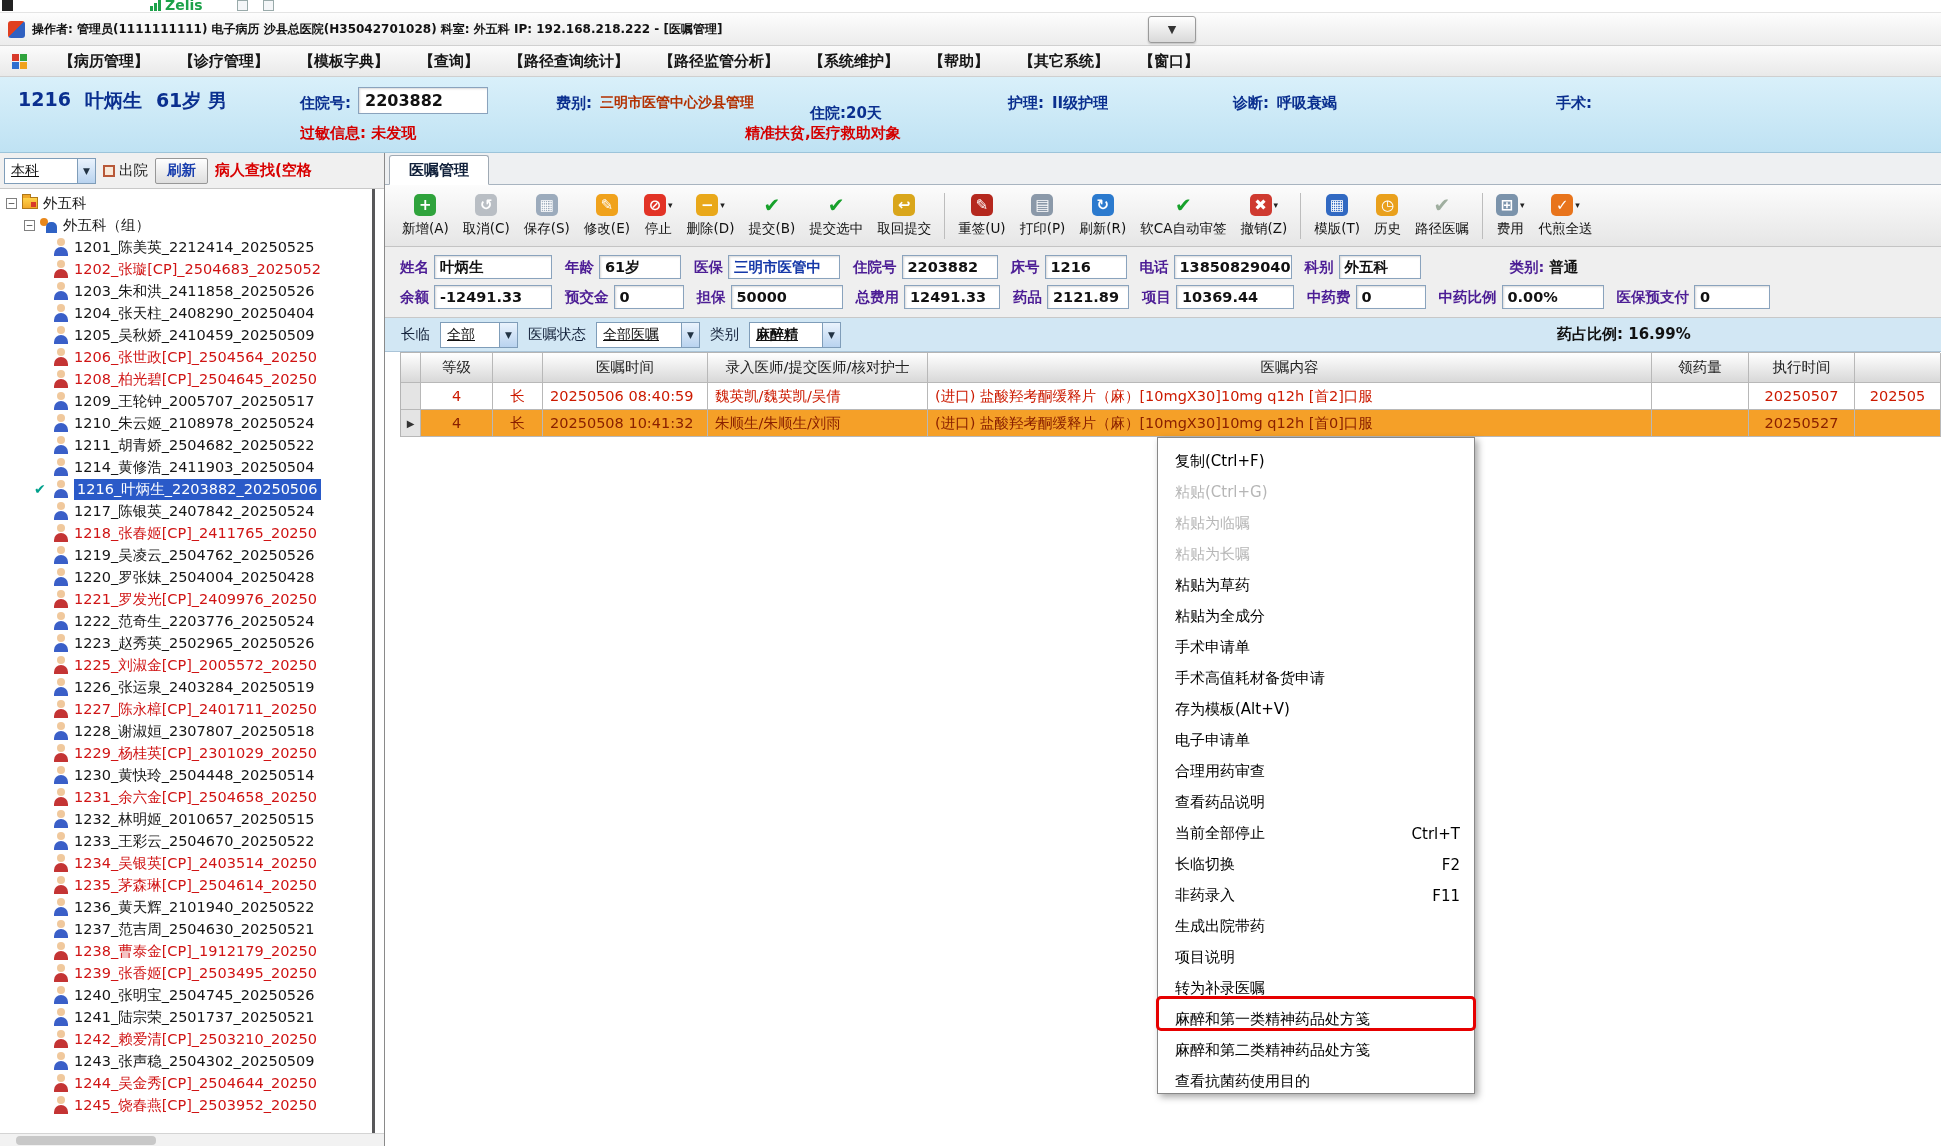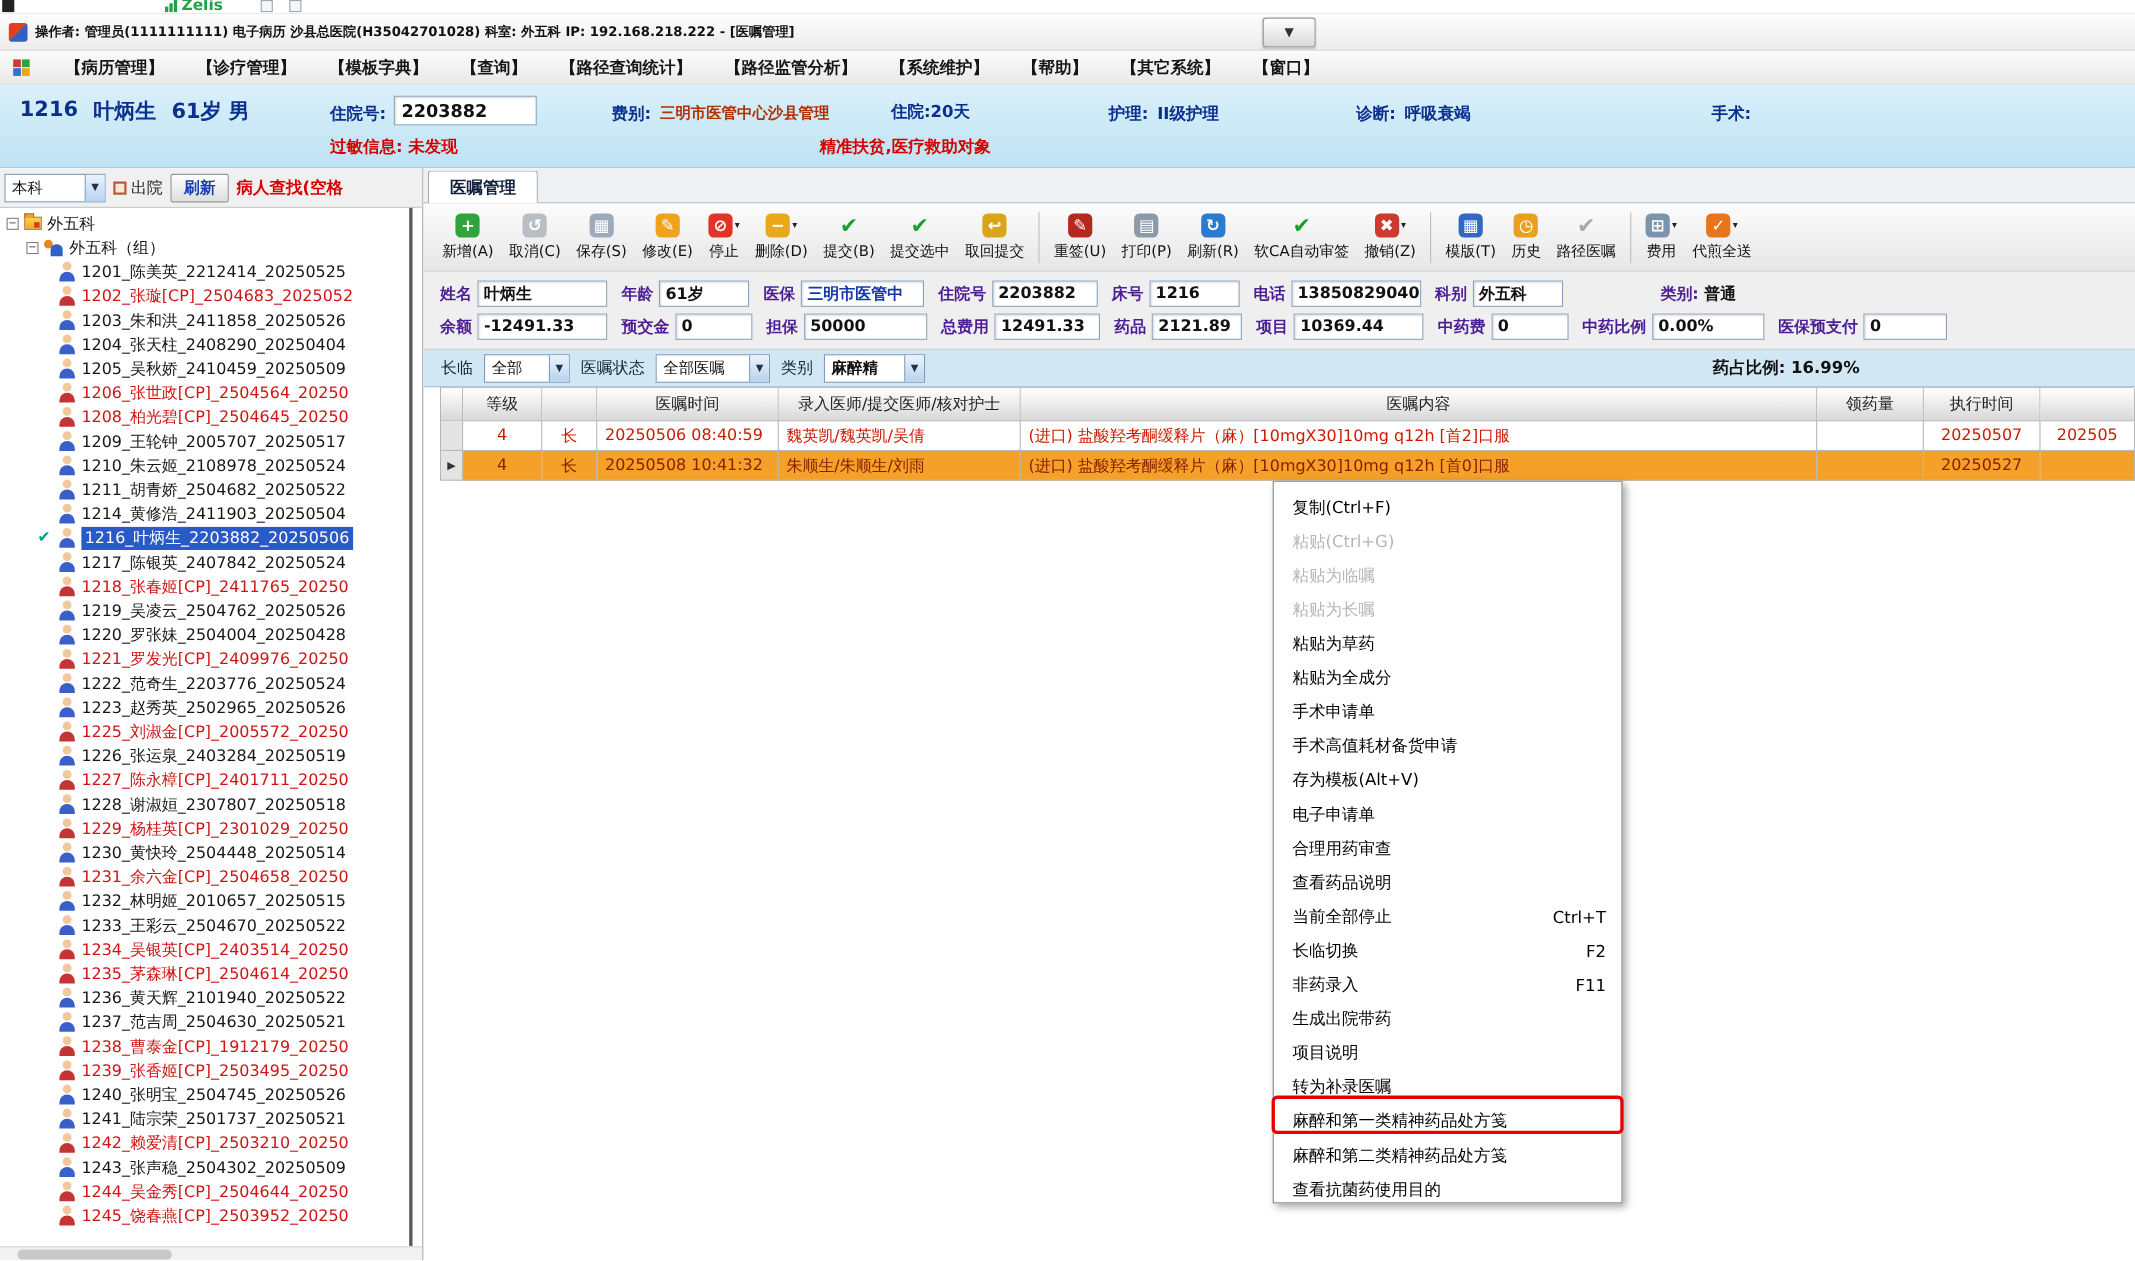--- a/index.html
+++ b/index.html
@@ -40,21 +40,21 @@
   .pb-fee { color:#b33000; font-weight:bold; font-size:14px; }
   .pb-plain { font-size:15px; font-weight:bold; color:#0a2f8f; }
 
   
   .main { display:flex; height:993px; }
 
   
   .left-panel { position:relative; width:385px; flex:none; background:#fff; border-right:1px solid #8a8a8a; display:flex; flex-direction:column; overflow:hidden; }
   .lp-controls { height:36px; flex:none; background:#f0f0f0; border-bottom:1px solid #c8c8c8; display:flex; align-items:center; gap:7px; padding:0 4px; overflow:hidden; }
   .combo { height:26px; background:#fff; border:1px solid #7f9db9; display:flex; align-items:center; flex:none; }
-  .combo .val { flex:1; padding:0 6px; font-size:14px; color:#111; white-space:nowrap; overflow:hidden; }
+  .combo .val { flex:1; padding:0 6px; font-size:14px; color:#111; white-space:nowrap; overflow:hidden;text-decoration:underline; }
   .combo .val.bold { font-weight:bold; }
   .combo .arrow { width:18px; align-self:stretch; background:linear-gradient(#eaf3fd,#b9d3ef); border-left:1px solid #7f9db9; display:flex; align-items:center; justify-content:center; font-size:9px; color:#234; flex:none; }
   .discharge { display:flex; align-items:center; gap:4px; font-size:14.5px; color:#222; flex:none; }
   .door-icon { width:12px; height:12px; border:2px solid #b85838; background:#f8e8d8; }
   .btn3d { height:26px; padding:0 11px; background:linear-gradient(#fefefe,#dedede); border:1px solid #979797; border-radius:2px; font-size:14.5px; font-weight:bold; color:#1a3fae; font-family:inherit; }
   .search-text { color:#d80000; font-weight:bold; font-size:15px; white-space:nowrap; overflow:hidden; }
 
   .tree { position:relative; flex:1; overflow:hidden; padding-top:3px; font-size:14.5px; }
   .tree-row { position:relative; height:22px; display:flex; align-items:center; white-space:nowrap; overflow:hidden; }
   .tree-row.root { padding-left:6px; }
@@ -174,21 +174,21 @@
   <div class="patient-bar">
     <span class="pb-abs pb-id" style="left:18px;top:11px">
       <span>1216</span>
       <span>叶炳生</span>
       <span>61岁 男</span>
     </span>
     <span class="pb-abs pb-label" style="left:300px;top:17px">住院号:</span>
     <span class="pb-abs pb-box" style="left:358px;top:10px">2203882</span>
     <span class="pb-abs pb-label" style="left:556px;top:17px">费别:</span>
     <span class="pb-abs pb-fee" style="left:600px;top:17px">三明市医管中心沙县管理</span>
-    <span class="pb-abs pb-plain" style="left:810px;top:15px">住院:20天</span>
+    <span class="pb-abs pb-plain" style="left:810px;top:27px">住院:20天</span>
     <span class="pb-abs pb-label" style="left:1008px;top:17px">护理:</span>
     <span class="pb-abs pb-plain" style="left:1052px;top:17px">II级护理</span>
     <span class="pb-abs pb-label" style="left:1233px;top:17px">诊断:</span>
     <span class="pb-abs pb-plain" style="left:1277px;top:17px">呼吸衰竭</span>
     <span class="pb-abs pb-label" style="left:1556px;top:17px">手术:</span>
     <span class="pb-abs pb-red" style="left:300px;top:47px">过敏信息: 未发现</span>
     <span class="pb-abs pb-red" style="left:745px;top:47px">精准扶贫,医疗救助对象</span>
   </div>
 
   <div class="main">

